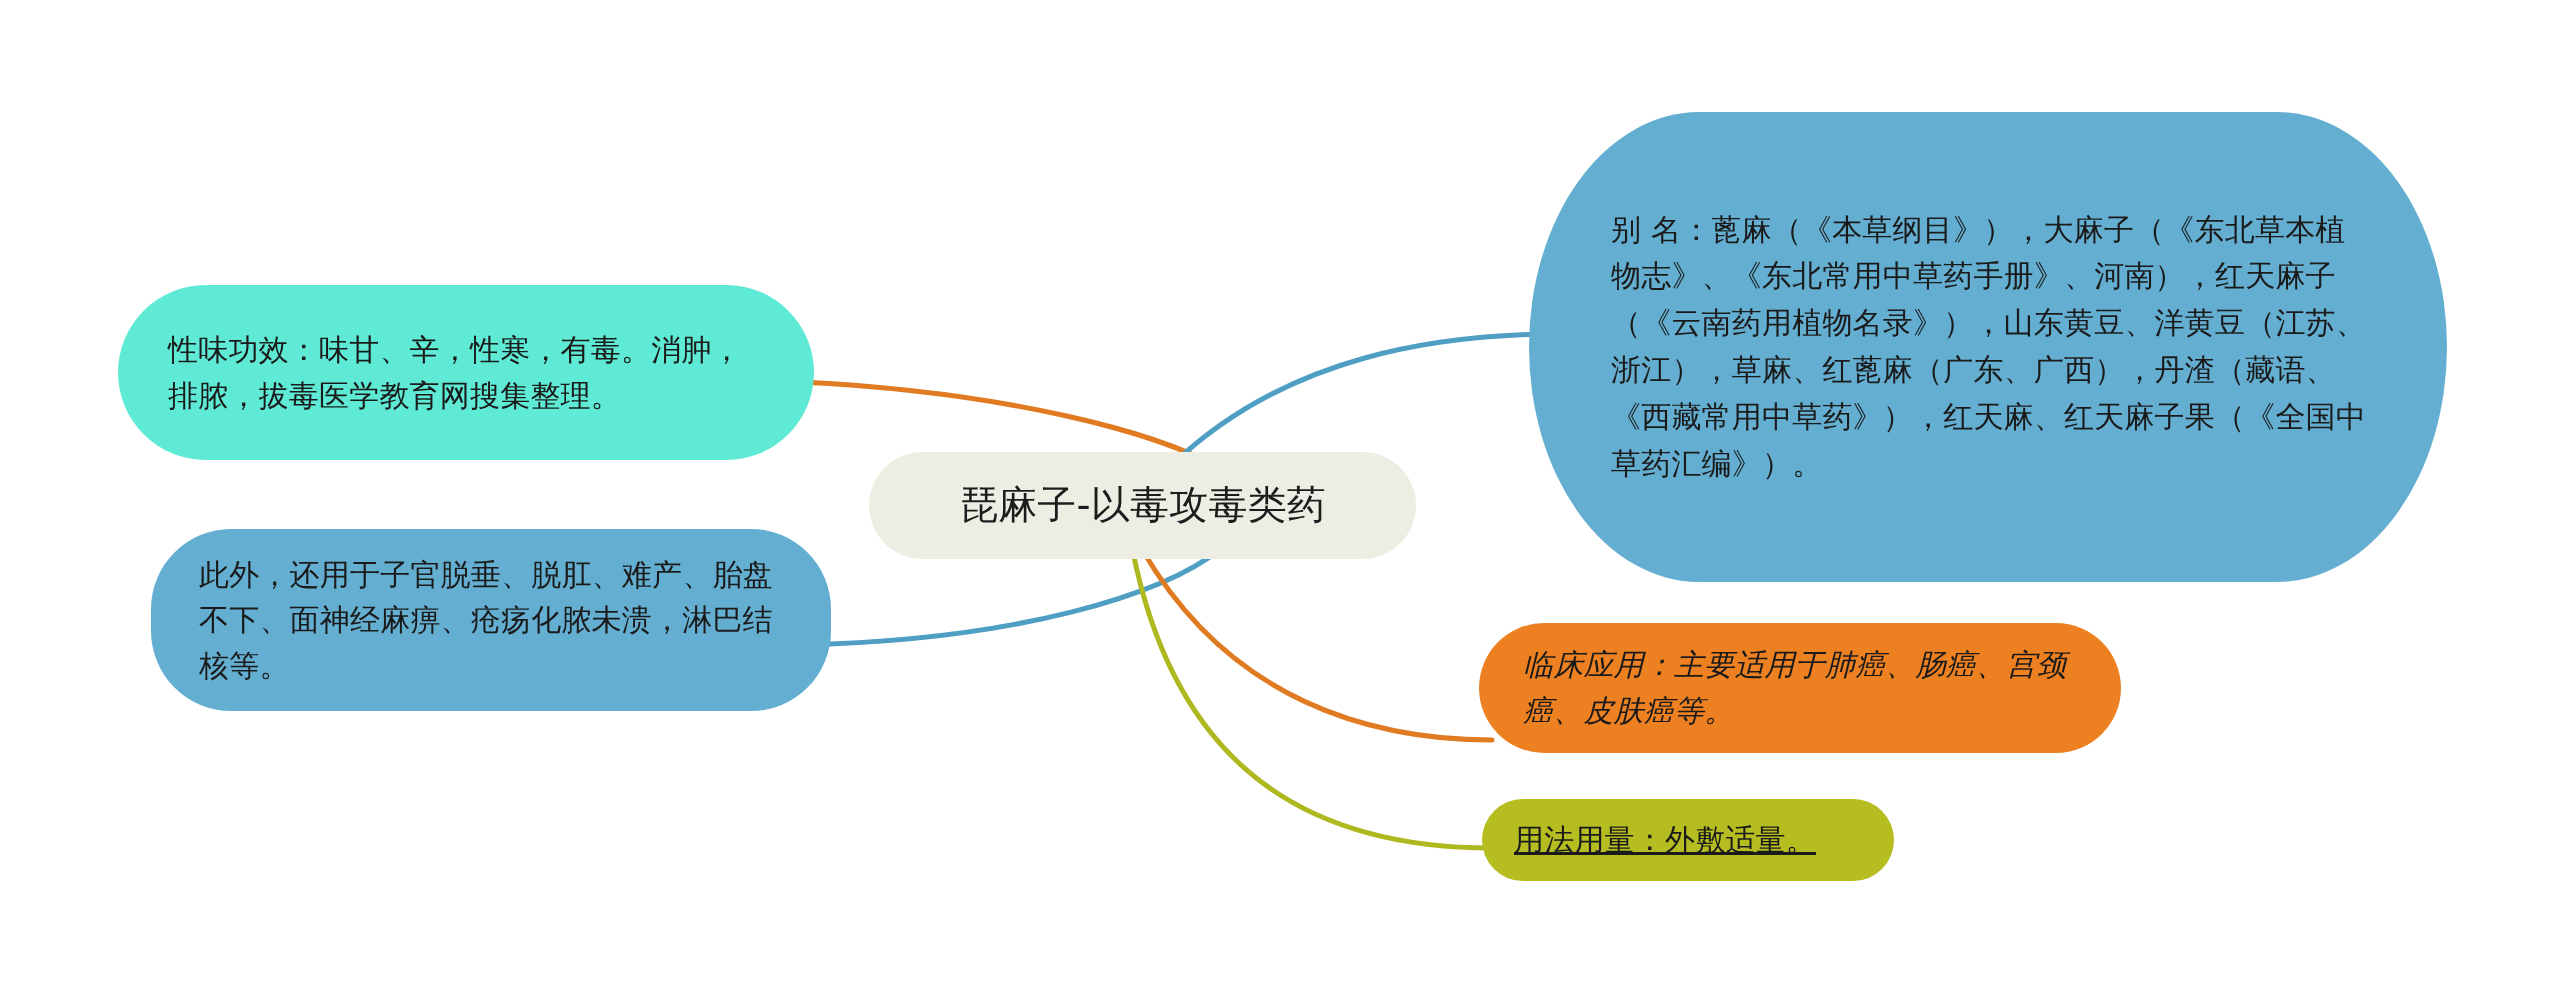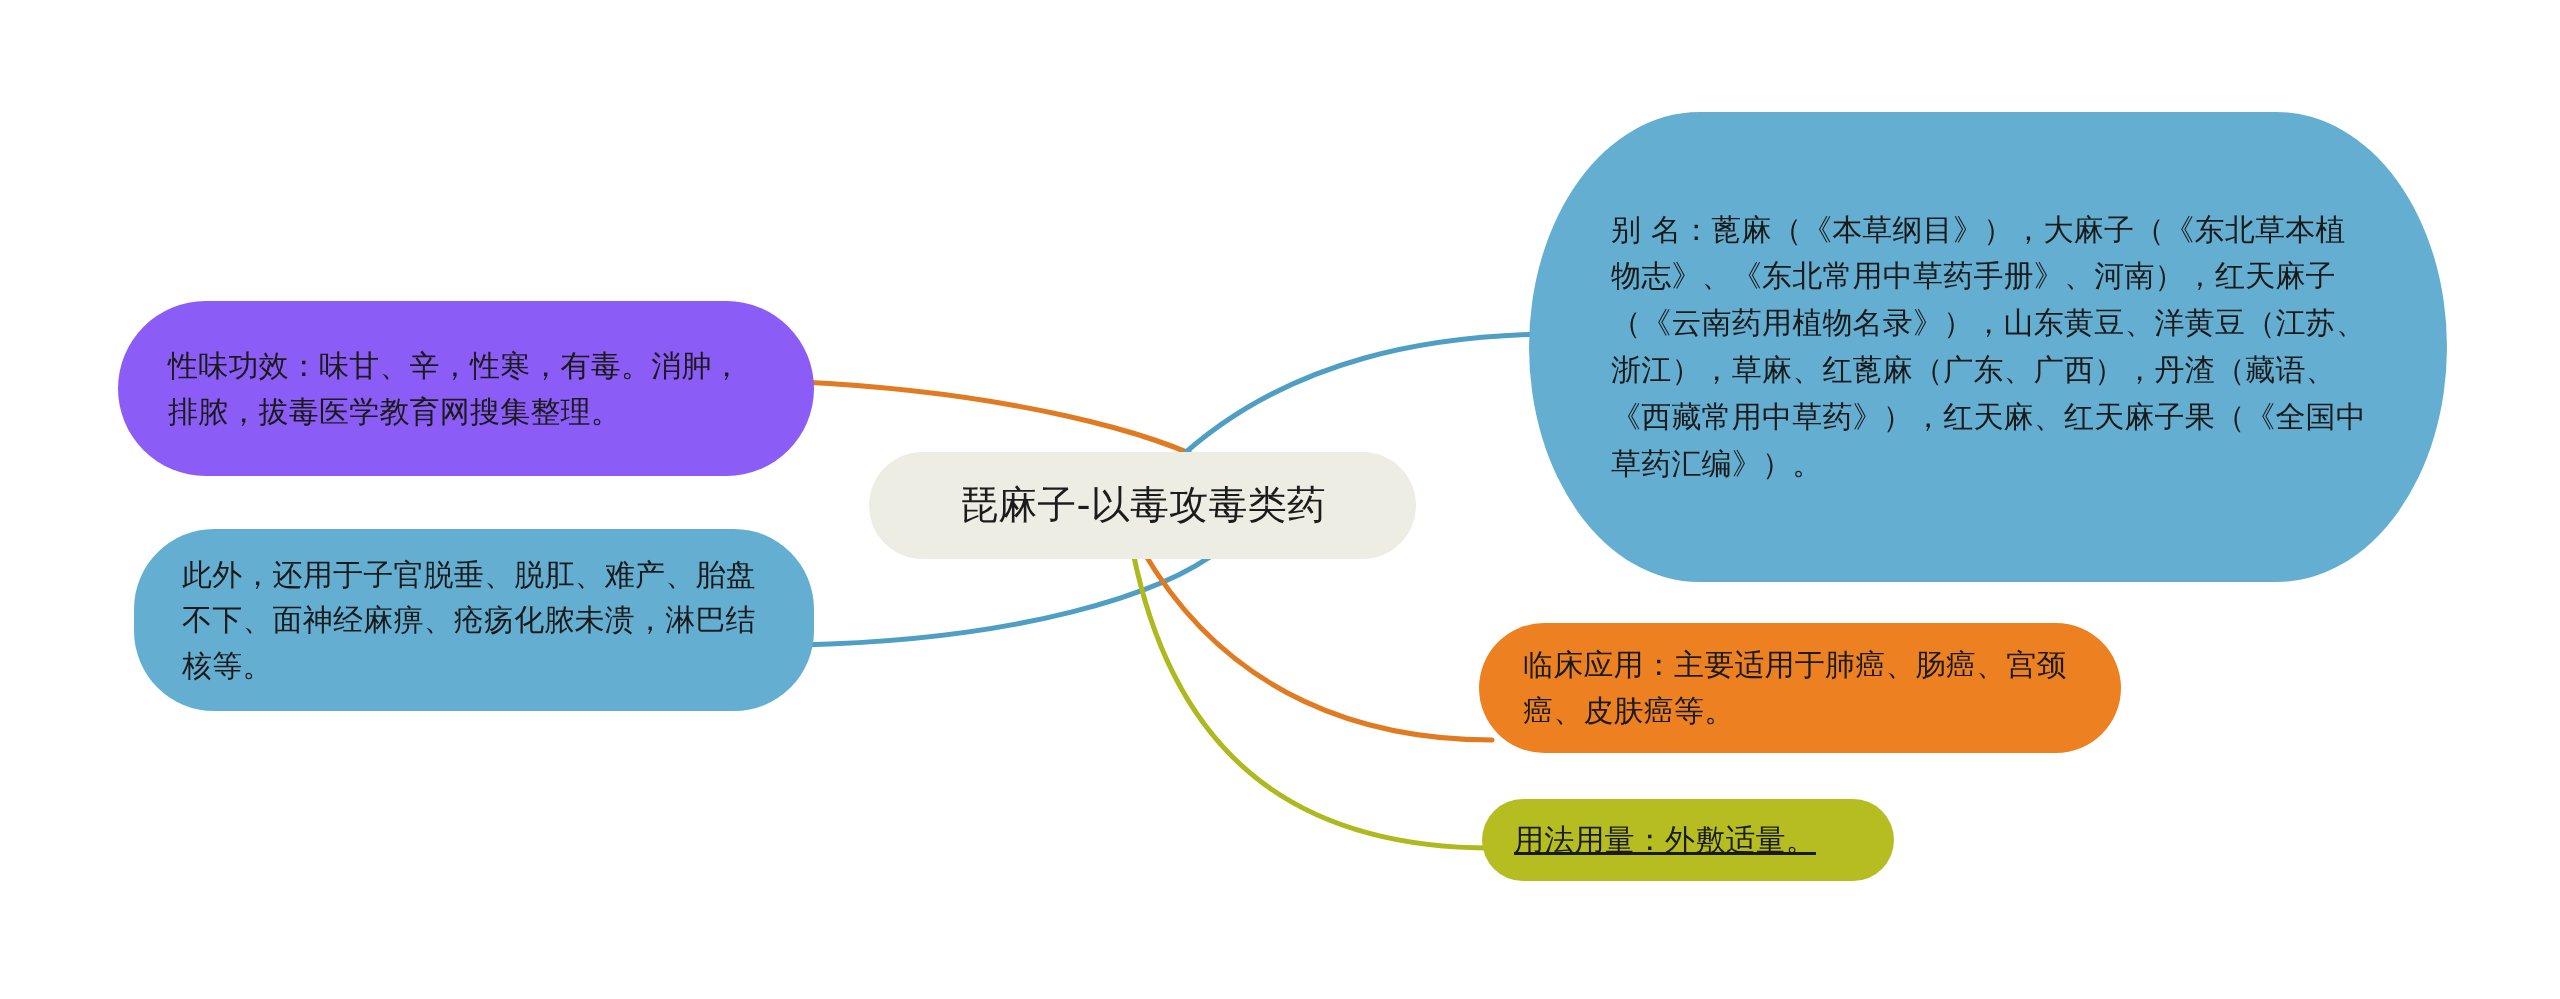--- a/index.html
+++ b/index.html
@@ -67,34 +67,34 @@
     font-size: 39px;
     text-align: center;
     line-height: 1.15;
     white-space: nowrap;
     color: #1c1c1c;
   }
 
   
   #node-nature {
     left: 118px;
-    top: 301px;
+    top: 285px;
     width: 696px;
     height: 175px;
-    background: #8b5cf6;
+    background: #5eead4;
     border-radius: 88px;
     padding: 0 44px 0 50px;
   }
   #node-nature .node-text {
     font-size: 30px;
   }
 
   
   #node-additional {
-    left: 134px;
+    left: 151px;
     top: 529px;
     width: 680px;
     height: 182px;
     background: #64AFD1;
     border-radius: 80px;
     padding: 0 40px 0 48px;
   }
   #node-additional .node-text {
     font-size: 30px;
   }
@@ -116,20 +116,21 @@
 
   
   #node-clinical {
     left: 1479px;
     top: 623px;
     width: 642px;
     height: 130px;
     background: #ED8122;
     border-radius: 66px;
     padding: 0 38px 0 44px;
+    font-style: italic;
   }
   #node-clinical .node-text {
     font-size: 30px;
   }
 
   
   #node-dosage {
     left: 1482px;
     top: 799px;
     width: 412px;

